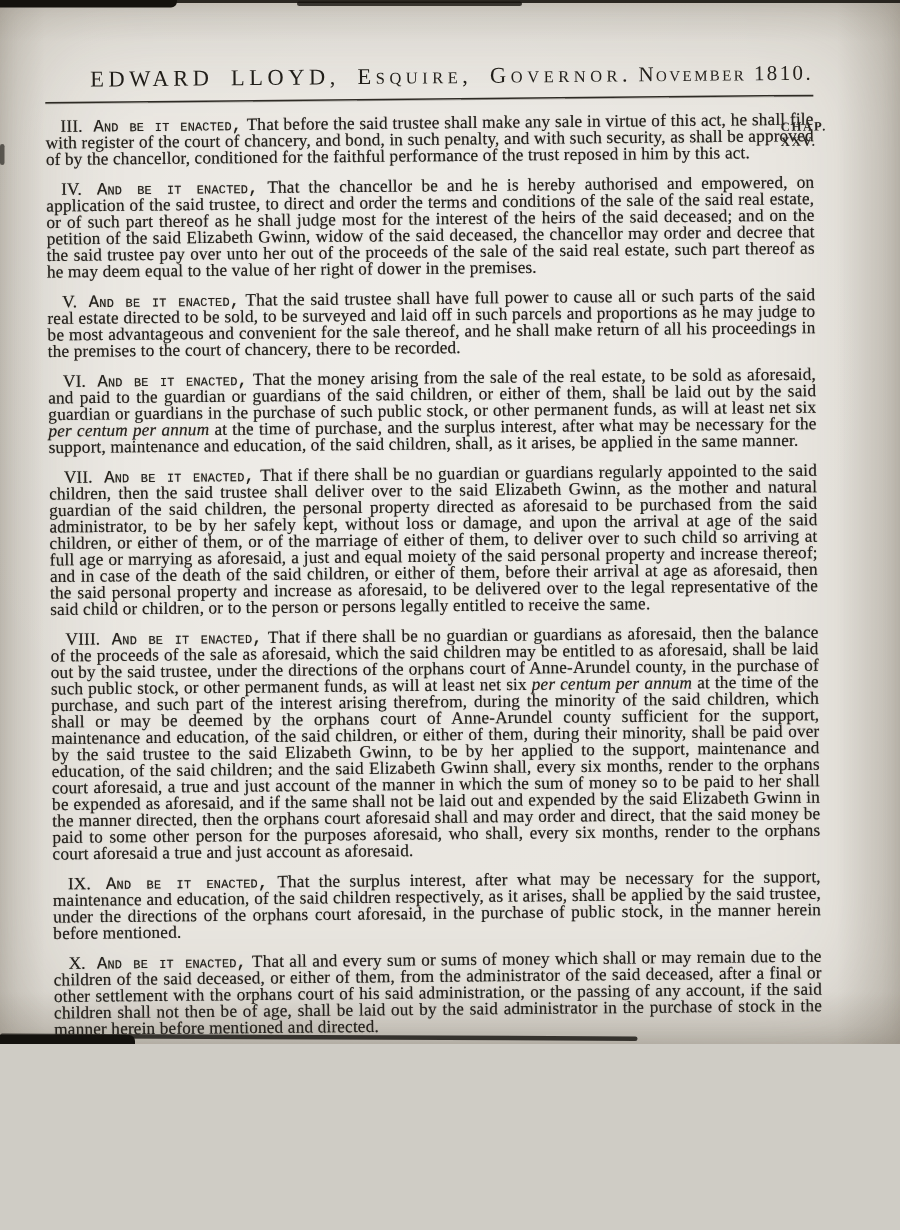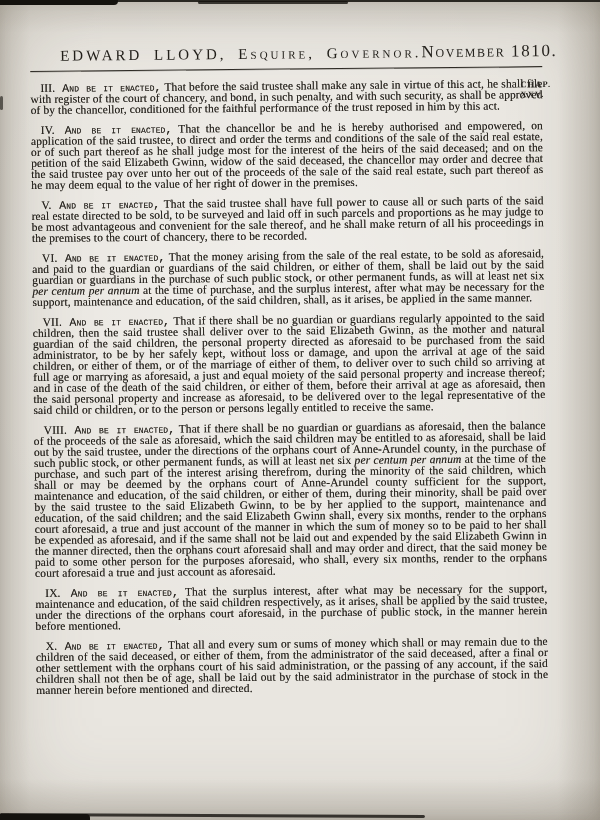--- a/index.html
+++ b/index.html
@@ -1,19 +1,19 @@
 <!DOCTYPE html>
 <html><head>
 <meta charset="utf-8">
 <style>
   * { margin: 0; padding: 0; box-sizing: border-box; }
   html, body { width: 600px; height: 820px; background: #cfccc5; }
   .page {
     position: relative;
-    width: 600px; height: 820px;
+    width: 600px; height: 696px;
     overflow: hidden;
     background-color: #e9e6e0;
     background-image:
       radial-gradient(ellipse 430px 520px at 46% 36%, rgba(255,255,255,0.32), rgba(255,255,255,0) 72%),
       linear-gradient(to right, rgba(105,96,82,0.16), rgba(0,0,0,0) 5%, rgba(0,0,0,0) 93%, rgba(105,96,82,0.22)),
       linear-gradient(to bottom, rgba(105,96,82,0.14), rgba(0,0,0,0) 4%, rgba(0,0,0,0) 95%, rgba(105,96,82,0.24));
     box-shadow: inset 0 0 85px rgba(112,102,86,0.35), inset 0 0 12px rgba(112,102,86,0.18);
     font-family: "Liberation Serif", "DejaVu Serif", serif;
     color: #26231e;
   }
@@ -27,21 +27,21 @@
 
   .content {
     position: absolute; left: 30px; top: 46px; width: 512px;
     transform: rotate(-0.55deg); transform-origin: 0 0;
   }
   .header { display: flex; justify-content: space-between; align-items: baseline; padding-left: 30px; }
   .title {
     font-size: 15px; font-variant: small-caps; letter-spacing: 3px; word-spacing: 5px;
     white-space: nowrap; color: #211e19;
   }
-  .hdate { font-size: 17px; font-variant: small-caps; letter-spacing: 1.6px; white-space: nowrap; }
+  .hdate { font-size: 14px; font-variant: small-caps; letter-spacing: 1.6px; white-space: nowrap; }
   .rule { border-top: 1px solid #2e2b25; margin-top: 5px; margin-bottom: 11px;
           box-shadow: 0 0.5px 0 rgba(46,43,37,0.35); }
   .margin-note {
     position: absolute; left: 490px; top: 38px;
     font-size: 8.5px; letter-spacing: 1.1px; line-height: 10px;
     font-variant: small-caps; font-weight: bold; color: #2a2722;
   }
   .bodytext { width: 512px; }
   .section {
     text-align: justify; text-indent: 10px;

